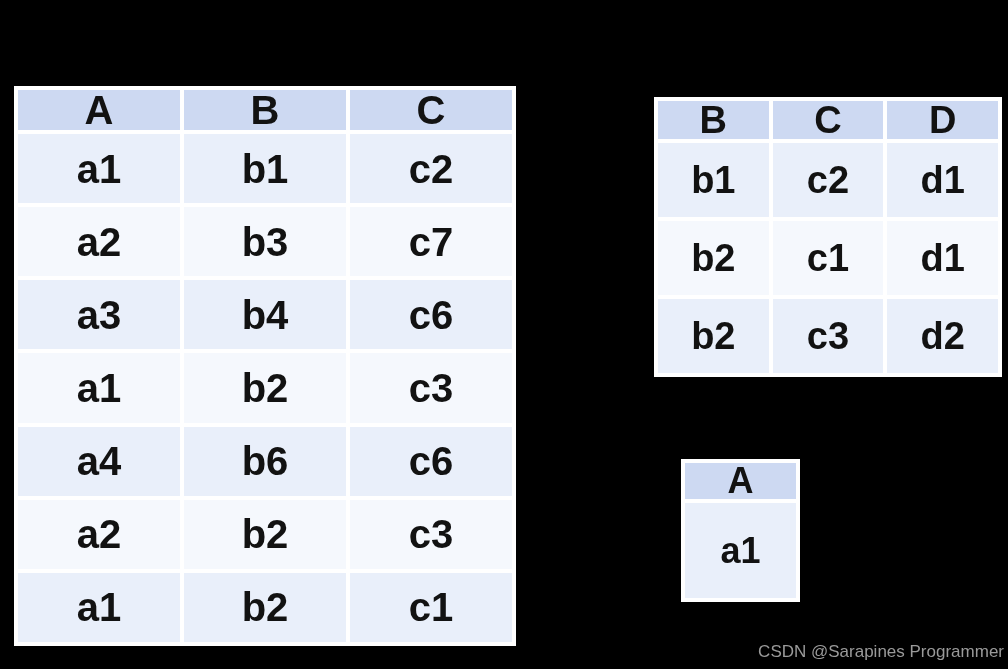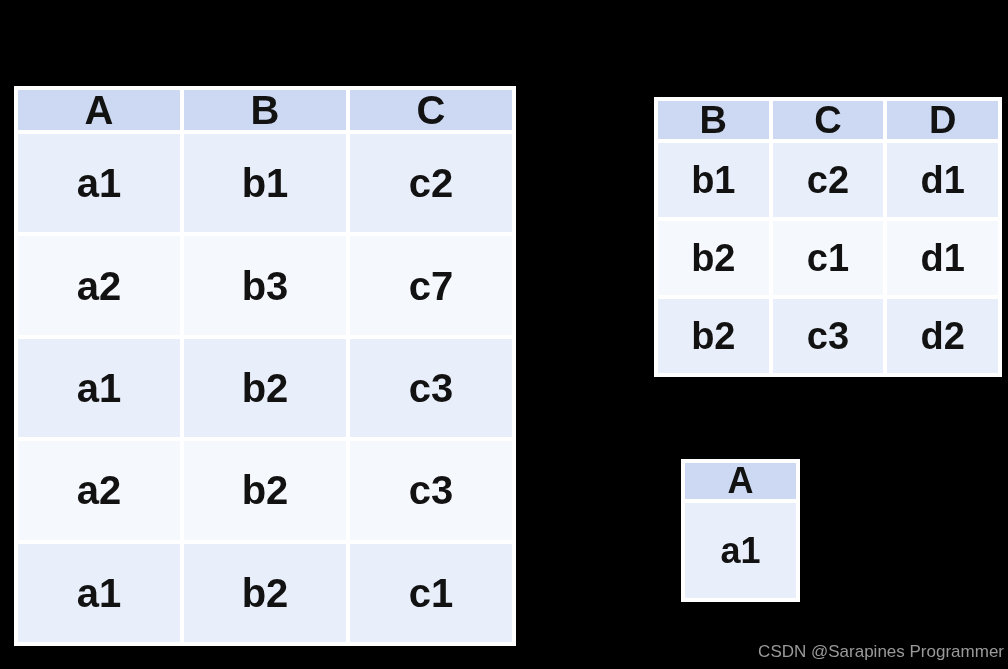--- a/index.html
+++ b/index.html
@@ -85,23 +85,33 @@
       <td>a1</td>
       <td>b1</td>
       <td>c2</td>
     </tr>
     <tr>
       <td>a2</td>
       <td>b3</td>
       <td>c7</td>
     </tr>
     <tr>
+      <td>a3</td>
+      <td>b4</td>
+      <td>c6</td>
+    </tr>
+    <tr>
       <td>a1</td>
       <td>b2</td>
       <td>c3</td>
+    </tr>
+    <tr>
+      <td>a4</td>
+      <td>b6</td>
+      <td>c6</td>
     </tr>
     <tr>
       <td>a2</td>
       <td>b2</td>
       <td>c3</td>
     </tr>
     <tr>
       <td>a1</td>
       <td>b2</td>
       <td>c1</td>

